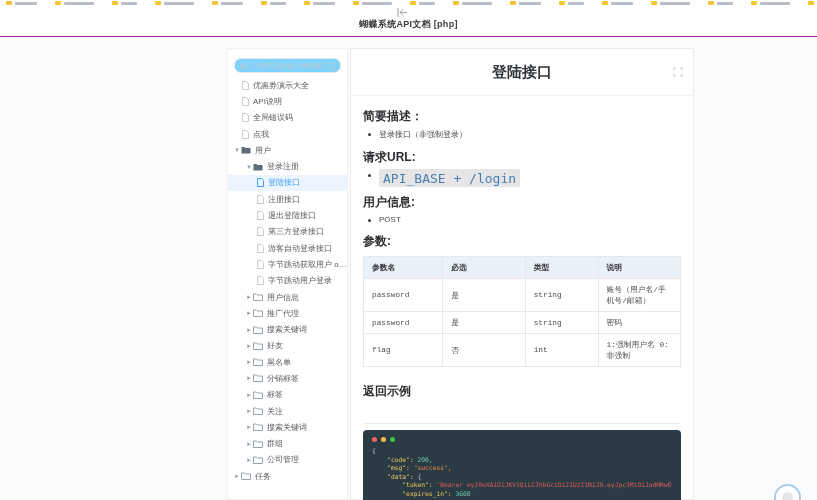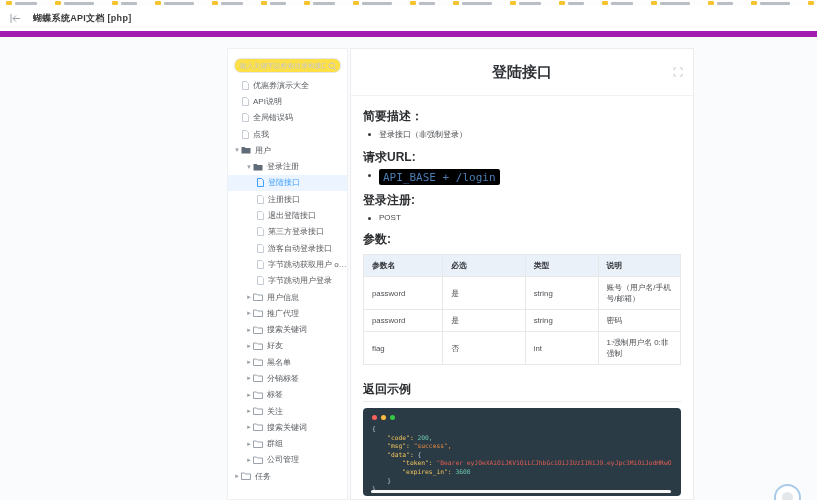--- a/index.html
+++ b/index.html
@@ -12,30 +12,30 @@
   .bookmarks { position:absolute; top:0; left:0; right:0; height:6px;
     background:#fdfdfd; display:flex; align-items:center; gap:18px;
     padding:0 6px; overflow:hidden; }
   .bm { display:flex; align-items:center; gap:3px; flex:none; }
   .bm-folder { width:6px; height:4px; background:#f5c531; border-radius:1px; display:inline-block; }
   .bm-text { height:3px; width:22px; background:#b9bdc4; display:inline-block; border-radius:1px; }
   .bm:nth-child(2n) .bm-text { width:30px; }
   .bm:nth-child(3n) .bm-text { width:16px; }
   
   .topbar { position:absolute; top:6px; left:0; right:0; height:31px;
-    background:#ffffff; border-bottom:6px solid #a21caf;
-    display:flex; align-items:center; padding:0 10px; }
+    background:#ffffff; border-bottom:1px solid #a21caf;
+    display:flex; align-items:center; padding:0 10px;flex-direction:column; }
   .collapse-btn { width:14px; height:12px; display:flex; align-items:center; margin-right:9px; cursor:pointer; }
   .win-title { font-size:9px; font-weight:bold; color:#3a3a3a; letter-spacing:.3px; }
   
   .sidebar { position:absolute; left:227px; top:48px; width:121px; bottom:0;
     background:#fff; border:1px solid #eef0f2; overflow:hidden; }
   .search-wrap { margin:5px 6px 4px; position:relative; }
   .search-input { width:100%; height:15px; border:1px solid #e4e7eb; border-radius:7px;
-    font-size:6.8px; padding:0 14px 0 5px; color:#555; background:#fde047;
+    font-size:6.8px; padding:0 14px 0 5px; color:#555; background:#7dd3fc;
     font-family:"Liberation Sans","DejaVu Sans",sans-serif; }
   .search-input::placeholder { color:#c3c7cd; }
   .search-icon { position:absolute; right:4px; top:3px; }
   .tree { margin-top:2px; }
   .s-item { display:flex; align-items:center; height:16.3px; cursor:pointer;
     font-size:8px; color:#565a5f; white-space:nowrap; }
   .s-item .lbl { margin-left:4px; overflow:hidden; text-overflow:ellipsis; }
   .s-item .caret { font-size:7px; color:#9aa0a8; width:8px; text-align:center; flex:none; }
   .s-item .ic { flex:none; display:flex; align-items:center; }
   .ind-doc0 { padding-left:14px;text-align:right; }
@@ -46,28 +46,28 @@
   
   .card { position:absolute; left:350px; top:48px; width:344px; height:452px;
     background:#fff; border:1px solid #ececee; }
   .card-header { height:47px; border-bottom:1px solid #f1f1f2; position:relative;
     display:flex; align-items:center; justify-content:center; }
   .doc-title { font-size:15px; font-weight:bold; color:#2f3337; }
   .fullscreen-btn { position:absolute; right:10px; top:14px; cursor:pointer; }
   .card-body { padding:10px 12px 0; }
   .sec-label { font-size:12px; font-weight:bold; color:#2c2e31; margin:9px 0 3px; }
   .sec-label.first { margin-top:2px; }
-  .sec-hr { border-bottom:1px solid #ebebeb; padding-bottom:3px; margin-top:13px; }
+  .sec-hr { border-bottom:1px solid #ebebeb; padding-bottom:23px; margin-top:13px; }
   .bullet { position:relative; padding-left:13px; font-size:8px; color:#46494d; margin:4px 0 8px 3px; }
   .bullet::before { content:""; position:absolute; left:2px; top:3.5px; width:3px; height:3px;
     border-radius:50%; background:#3a3a3a; }
-  .code-chip { background:#000000; border-radius:2px; padding:1.5px 4px;
-    font-family:"DejaVu Sans Mono","Liberation Mono",monospace; font-size:11px; color:#4a7db3; }
-  
-  table { width:100%; border-collapse:collapse; margin:6px 0 16px; table-layout:fixed; }
+  .code-chip { background:#e5e5e5; border-radius:2px; padding:1.5px 4px;
+    font-family:"DejaVu Sans Mono","Liberation Mono",monospace; font-size:13px; color:#4a7db3; }
+  
+  table { width:100%; border-collapse:collapse; margin:6px 0 16px; table-layout:fixed;font-family:Liberation Mono, monospace; }
   th, td { border:1px solid #e6e8ea; font-size:7.8px; text-align:left;
     padding:5px 8px; color:#4c4f53; word-wrap:break-word; }
   th { background:#ebf1f9; color:#33363a; font-weight:bold; }
   .t4 th:nth-child(1){width:25%} .t4 th:nth-child(2){width:26%}
   .t4 th:nth-child(3){width:23%} .t4 th:nth-child(4){width:26%}
   .t3 th{width:33.3%}
   
   .code-block { position:relative; background:#2b3b45; border-radius:4px;
     margin:6px 0 2px; height:88px; overflow:hidden; padding:7px 9px 8px; }
   .dots { display:flex; gap:4px; margin-bottom:5px; }
@@ -412,21 +412,21 @@
   <div class="card-body">
 
     <div class="sec-label first">简要描述：</div>
     <div class="bullet">登录接口（非强制登录）</div>
 
     <div class="sec-label">请求URL:</div>
     <div class="bullet">
       <span class="code-chip">API_BASE + /login</span>
     </div>
 
-    <div class="sec-label">登录注册:</div>
+    <div class="sec-label">用户信息:</div>
     <div class="bullet">POST</div>
 
     <div class="sec-label">参数:</div>
     <table class="t4">
       <thead>
         <tr>
           <th>参数名</th>
           <th>必选</th>
           <th>类型</th>
           <th>说明</th>

